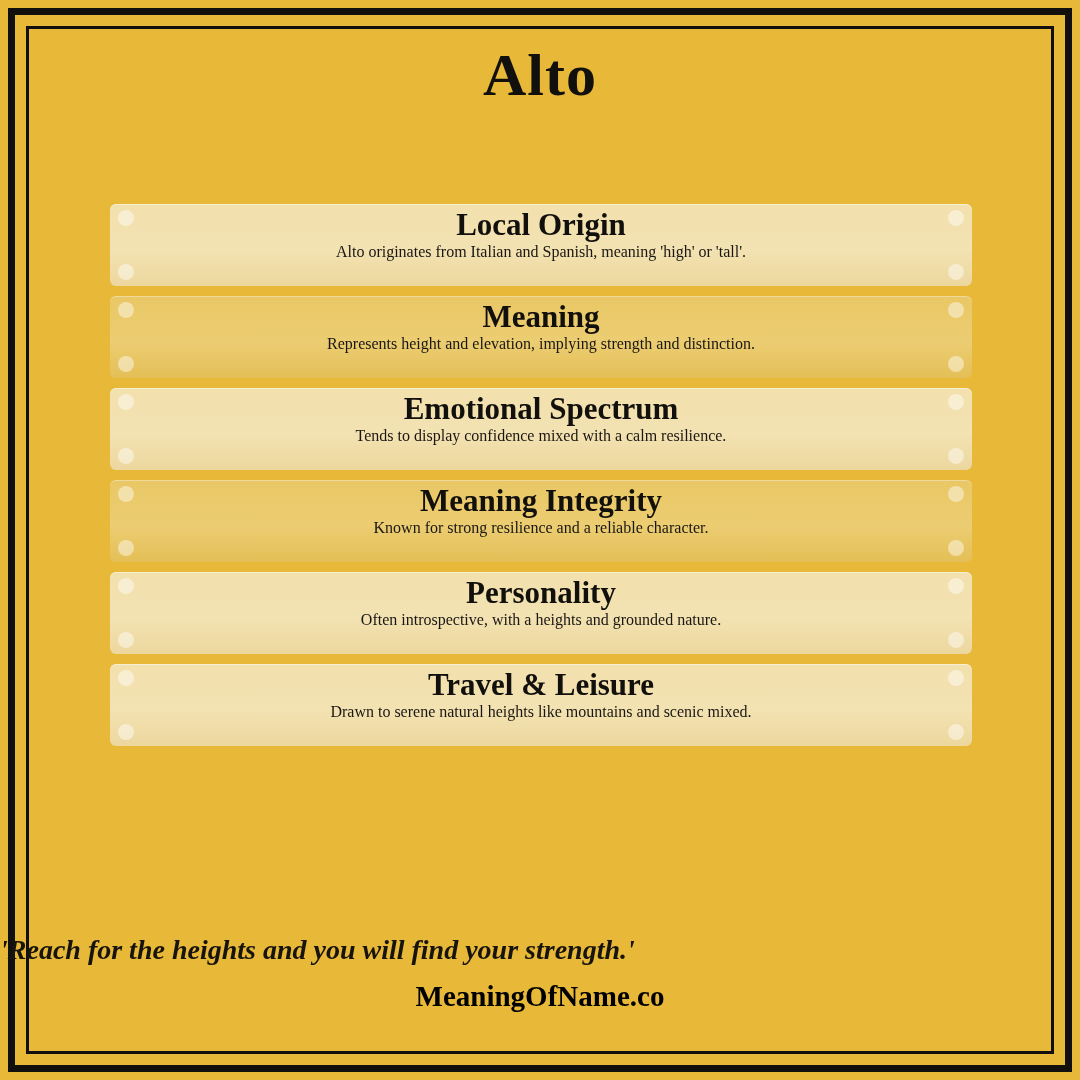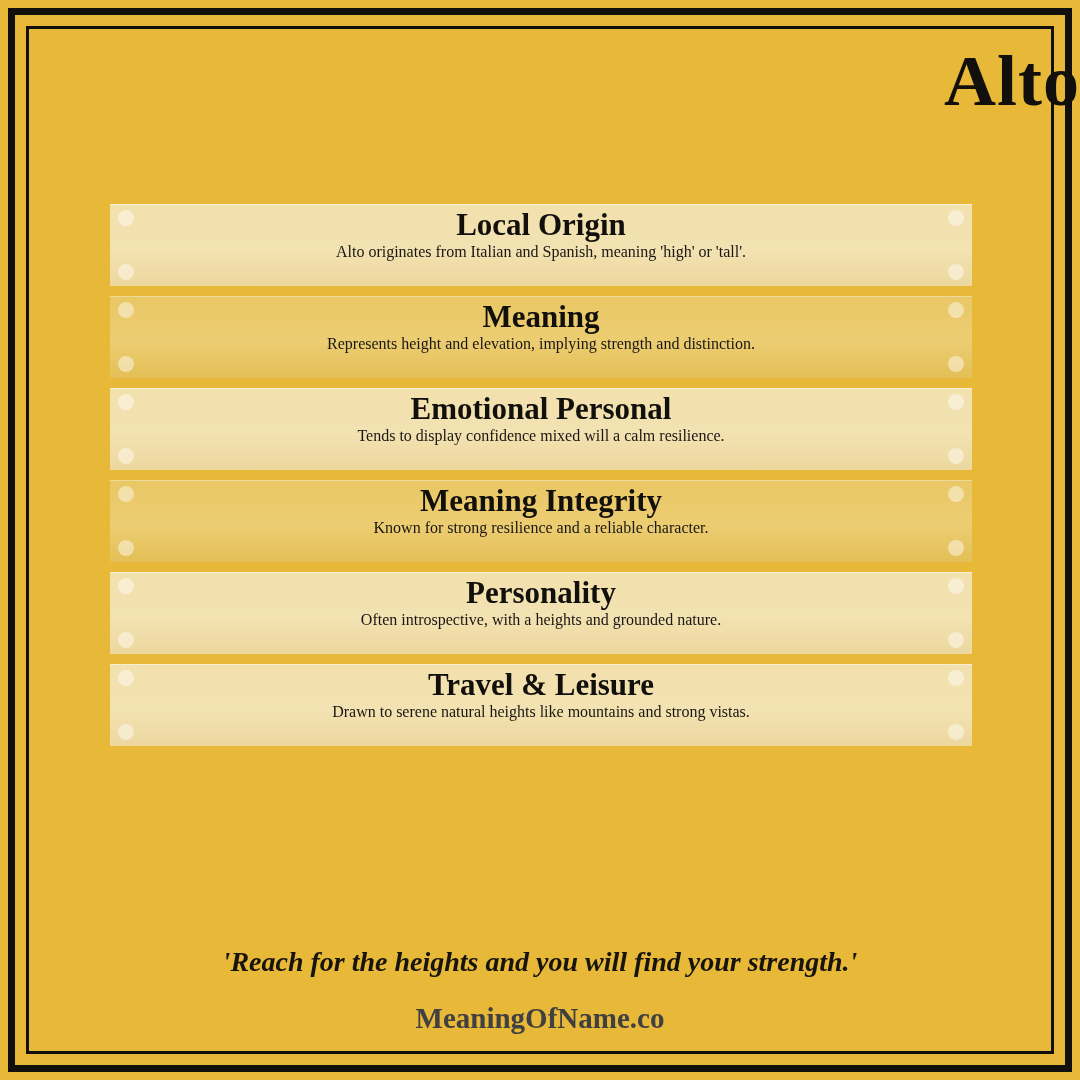--- a/index.html
+++ b/index.html
@@ -40,40 +40,40 @@
     width: 1028px;
     height: 1028px;
     border: 3px solid #12100c;
     box-sizing: border-box;
   }
   .title {
     position: absolute;
     left: 0;
     top: 42px;
     width: 1080px;
-    text-align: right;
-    font-size: 72px;
+    text-align: center;
+    font-size: 60px;
     font-weight: bold;
     letter-spacing: 1px;
     color: #12100c;
     font-family: "Liberation Serif", serif;
     line-height: 1.1;
   }
   .sections {
     position: absolute;
     left: 110px;
     top: 204px;
     width: 862px;
   }
   .section {
     position: relative;
     width: 862px;
     height: 82px;
     margin-bottom: 10px;
-    border-radius: 0;
+    border-radius: 6px;
     box-sizing: border-box;
     display: flex;
     flex-direction: column;
     align-items: center;
     justify-content: flex-start;
   }
   .section.light {
     background: linear-gradient(180deg, #f2e0ad 0%, #f3e2b2 55%, #ecd79e 100%);
     box-shadow: 0 1px 0 rgba(255,255,255,0.45) inset;
   }
@@ -113,39 +113,37 @@
     text-align: center;
     line-height: 1.15;
     margin-top: 1px;
     font-family: "Liberation Serif", serif;
   }
   .quote {
     position: absolute;
     left: 0;
     top: 934px;
     width: 1080px;
-    text-align: center;
+    text-align: left;
     font-size: 28px;
     font-style: italic;
     font-weight: bold;
     color: #17140e;
     font-family: "Liberation Serif", serif;
-    margin-top: 12px;
   }
   .brand {
     position: absolute;
     left: 0;
     top: 980px;
     width: 1080px;
     text-align: center;
     font-size: 29px;
     font-weight: bold;
-    color: #404040;
-    font-family: "Liberation Serif", serif;
-    margin-top: 22px;
+    color: #000000;
+    font-family: "Liberation Serif", serif;
   }
 </style>
 </head>
 <body>
 
 <div class="card">
 
   <div class="frame-outer"></div>
   <div class="frame-inner"></div>
 
@@ -169,22 +167,22 @@
       <span class="rivet br"></span>
       <div class="sec-title">Meaning</div>
       <div class="sec-desc">Represents height and elevation, implying strength and distinction.</div>
     </div>
 
     <div class="section light">
       <span class="rivet tl"></span>
       <span class="rivet tr"></span>
       <span class="rivet bl"></span>
       <span class="rivet br"></span>
-      <div class="sec-title">Emotional Personal</div>
-      <div class="sec-desc">Tends to display confidence mixed will a calm resilience.</div>
+      <div class="sec-title">Emotional Spectrum</div>
+      <div class="sec-desc">Tends to display confidence mixed with a calm resilience.</div>
     </div>
 
     <div class="section dark">
       <span class="rivet tl"></span>
       <span class="rivet tr"></span>
       <span class="rivet bl"></span>
       <span class="rivet br"></span>
       <div class="sec-title">Meaning Integrity</div>
       <div class="sec-desc">Known for strong resilience and a reliable character.</div>
     </div>
@@ -198,21 +196,21 @@
       <div class="sec-desc">Often introspective, with a heights and grounded nature.</div>
     </div>
 
 
     <div class="section light">
       <span class="rivet tl"></span>
       <span class="rivet tr"></span>
       <span class="rivet bl"></span>
       <span class="rivet br"></span>
       <div class="sec-title">Travel &amp; Leisure</div>
-      <div class="sec-desc">Drawn to serene natural heights like mountains and strong vistas.</div>
+      <div class="sec-desc">Drawn to serene natural heights like mountains and scenic mixed.</div>
     </div>
 
   </div>
 
   <div class="quote">'Reach for the heights and you will find your strength.'</div>
   <div class="brand">MeaningOfName.co</div>
 
 </div>
 
 </body></html>

